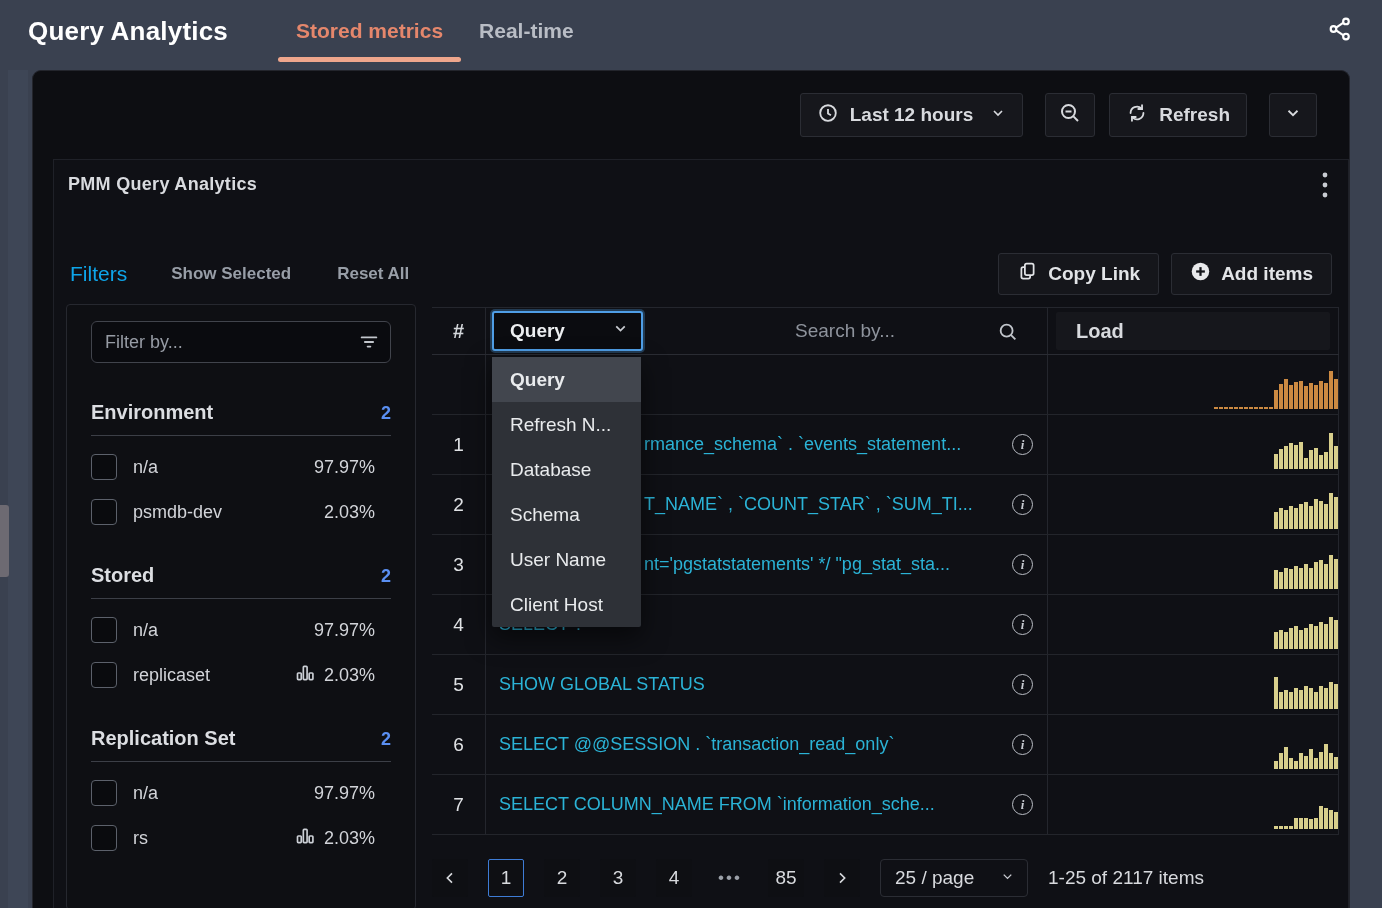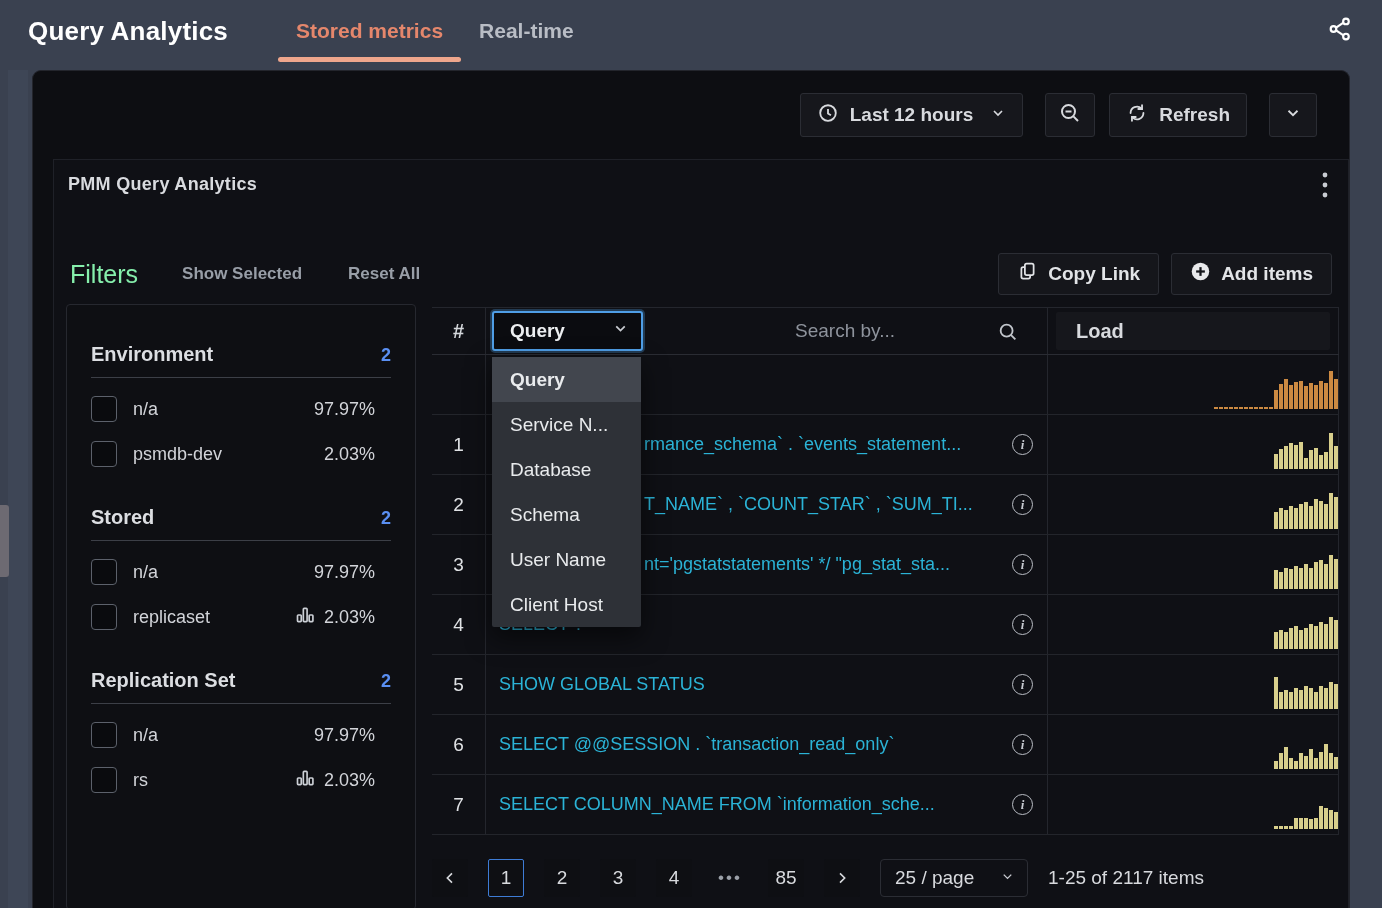--- a/index.html
+++ b/index.html
@@ -41,21 +41,21 @@
   .inner-panel { position:absolute; left:20px; top:88px; width:1296px; height:750px;
                  background:#0f1015; border:1px solid #1f2128; border-bottom:none; }
   .panel-title { position:absolute; left:14px; top:14px; font-size:18px; font-weight:700;
                  color:#d9dbdf; letter-spacing:.3px; }
   .kebab-btn { position:absolute; right:8px; top:6px; width:30px; height:42px;
                display:flex; align-items:center; justify-content:center; cursor:pointer; }
 
   
   .filters-header { position:absolute; left:16px; right:16px; top:93px; height:42px;
                     display:flex; align-items:center; }
-  .filters-title { font-size:25px; font-weight:500; color:#86efac; }
+  .filters-title { font-size:21px; font-weight:500; color:#0ea5e9; }
   .flink { font-size:17px; font-weight:600; color:#989ea7; cursor:pointer; }
   .flink.s1 { margin-left:44px; } .flink.s2 { margin-left:46px; }
   .header-actions { margin-left:auto; display:flex; gap:12px; }
   .abtn { height:42px; background:#15161b; border:1px solid #2b2d34; border-radius:3px;
           display:flex; align-items:center; gap:10px; padding:0 18px;
           color:#e2e4e7; font-size:19px; font-weight:700; cursor:pointer; }
 
   
   .filter-card { position:absolute; left:12px; top:144px; width:350px; height:606px;
                  border:1px solid #26282f; border-radius:4px; background:#0e0f13; overflow:hidden; }
@@ -250,20 +250,30 @@
               <line x1="7" y1="12" x2="17" y2="12" stroke="#15161b" stroke-width="2.6"></line>
               <line x1="12" y1="7" x2="12" y2="17" stroke="#15161b" stroke-width="2.6"></line>
             </svg>
           </span>
           <span>Add items</span>
         </div>
       </div>
     </div>
 
     <div class="filter-card">
+      <div class="filter-input-wrap">
+        <input class="filter-input" placeholder="Filter by..." style="">
+        <span class="funnel-ic">
+          <svg width="22" height="22" viewBox="0 0 24 24" stroke="#c2c6cc" stroke-width="2" stroke-linecap="round">
+            <line x1="4" y1="7" x2="20" y2="7"></line>
+              <line x1="7.5" y1="12" x2="16.5" y2="12"></line>
+              <line x1="10.5" y1="17" x2="13.5" y2="17"></line>
+          </svg>
+        </span>
+      </div>
       <div id="filter-groups">
           <div class="fgroup">
             <div class="fgroup-head">
               <span class="fgroup-name">Environment</span>
               <span class="fgroup-count">2</span>
             </div>
             <div class="fgroup-div"></div>
             <div class="fitem">
               <span class="fcheck"></span>
               <span class="fitem-label">n/a</span>
@@ -566,21 +576,21 @@
                 <i style="height: 19px; background: rgb(216, 207, 140);"></i>
                 <i style="height: 17px; background: rgb(216, 207, 140);"></i>
               </div>
             </div>
           </div>
         </div>
     </div>
 
     <div class="dropdown" id="dd-menu">
         <div class="dd-item selected">Query</div>
-        <div class="dd-item">Service N...</div>
+        <div class="dd-item">Refresh N...</div>
         <div class="dd-item">Database</div>
         <div class="dd-item">Schema</div>
         <div class="dd-item">User Name</div>
         <div class="dd-item">Client Host</div>
       </div>
 
     <div class="pagination" id="pager">
         <div class="pbtn">
           <svg width="16" height="16" viewBox="0 0 24 24" fill="none" stroke="#d8dade" stroke-width="2.4">
             <polyline points="15 5 8 12 15 19"></polyline>

